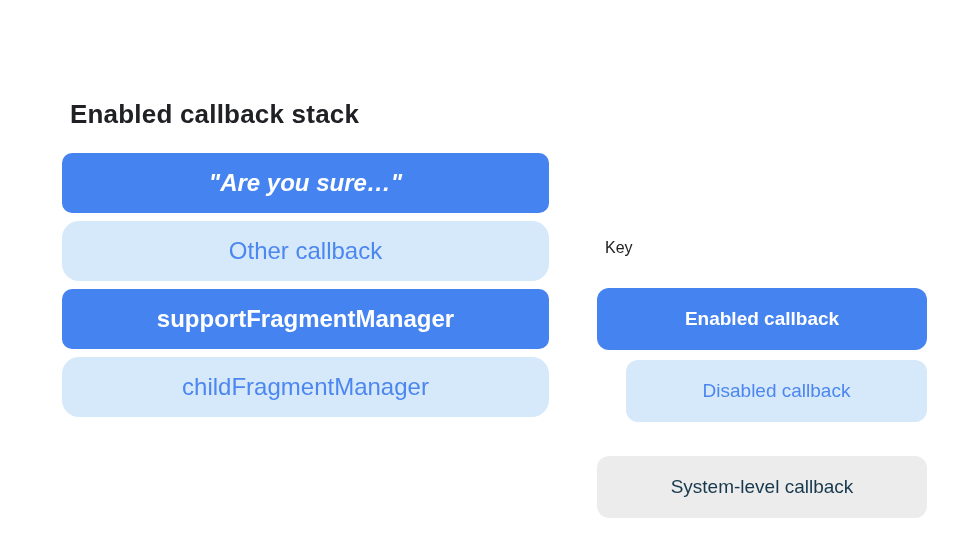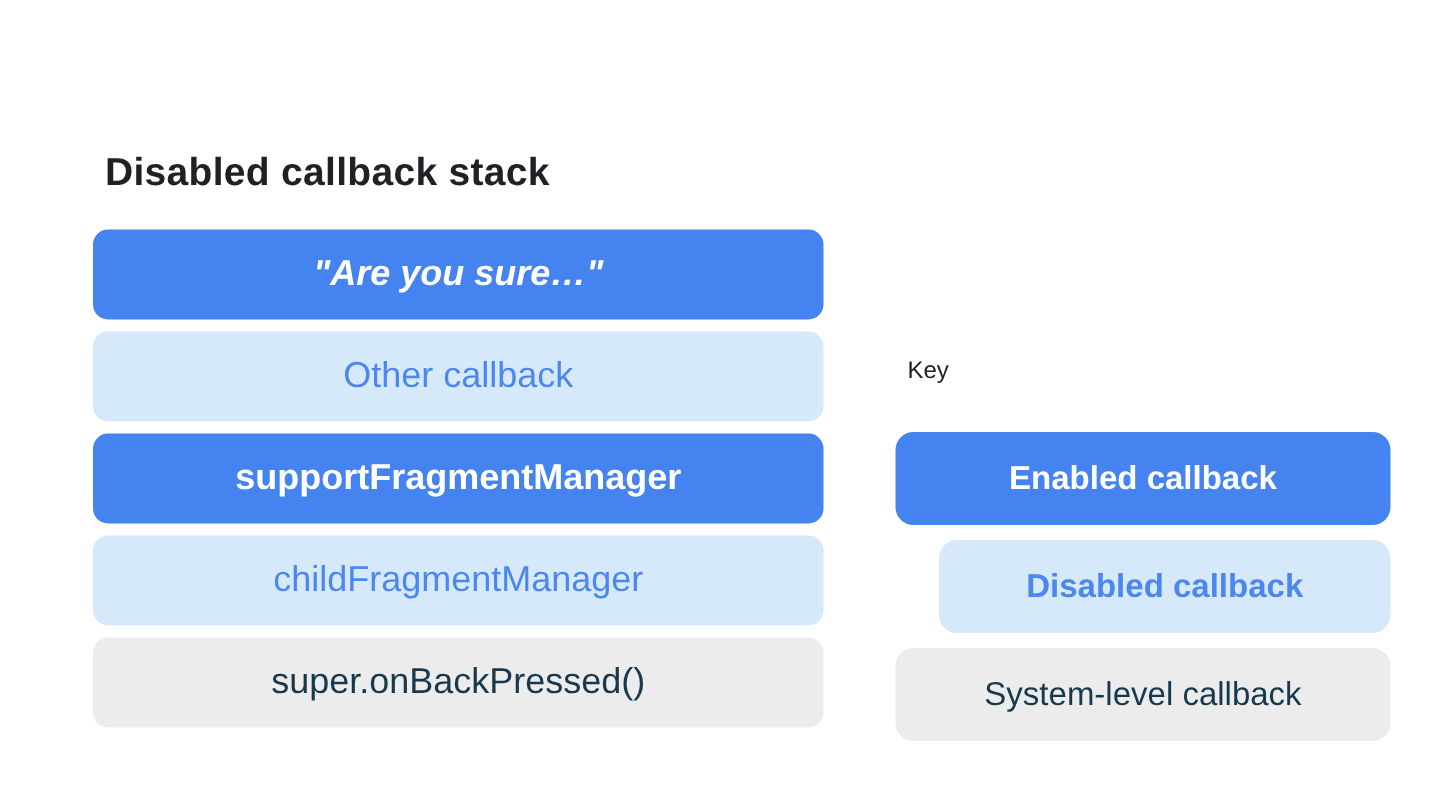--- a/index.html
+++ b/index.html
@@ -30,58 +30,57 @@
   .stack {
     position: absolute; left: 62px; top: 153px; width: 487px;
     display: flex; flex-direction: column; gap: 8px;
   }
   .bar {
     height: 60px; border-radius: 10px;
     display: flex; align-items: center; justify-content: center;
     font-size: 24px; text-align: center; white-space: pre;
   }
   .bar.enabled  { background: var(--enabled-bg);  color: var(--enabled-text);  font-weight: 700; }
-  .bar.disabled { background: var(--disabled-bg); color: var(--disabled-text); font-weight: 400; }
+  .bar.disabled { background: var(--disabled-bg); color: var(--disabled-text); font-weight: 400; border-radius: 17px; }
   .bar.system   { background: var(--system-bg);   color: var(--system-text);   font-weight: 400; }
   .italic { font-style: italic; }
 
   .key-title {
     position: absolute; left: 605px; top: 239px;
     font-size: 16px; font-weight: 400; color: var(--heading-text);
   }
   .key-list {
     position: absolute; left: 597px; top: 288px; width: 330px;
     display: flex; flex-direction: column; gap: 10px;
   }
   .key-box {
     height: 62px; border-radius: 12px;
     display: flex; align-items: center; justify-content: center;
-    font-size: 22px; text-align: center;
+    font-size: 19px; text-align: center;
   }
   .key-box.enabled  { background: var(--enabled-bg);  color: var(--enabled-text);  font-weight: 700; }
-  .key-box.disabled { background: var(--disabled-bg); color: var(--disabled-text); font-weight: 700; margin-left: 29px; }
-  .key-box.system   { background: var(--system-bg);   color: var(--system-text);   font-weight: 400; }
+  .key-box.disabled { background: var(--disabled-bg); color: var(--disabled-text); font-weight: 400; margin-left: 29px; }
+  .key-box.system   { background: var(--system-bg);   color: var(--system-text);   font-weight: 400; margin-top: 24px; }
 </style>
 </head>
 <body>
 
 <div class="canvas">
 
-  <h1 class="stack-title">Disabled callback stack</h1>
+  <h1 class="stack-title">Enabled callback stack</h1>
 
   <div class="stack">
     <div class="bar enabled"><span class="italic">"Are you sure…"</span></div>
 
     <div class="bar disabled">Other callback</div>
 
     <div class="bar enabled">supportFragmentManager</div>
 
     <div class="bar disabled">childFragmentManager</div>
 
-    <div class="bar system">super.onBackPressed()</div>
   </div>
 
   <div class="key-title">Key</div>
 
   <div class="key-list">
     <div class="key-box enabled">Enabled callback</div>
 
     <div class="key-box disabled">Disabled callback</div>
 
     <div class="key-box system">System-level callback</div>

